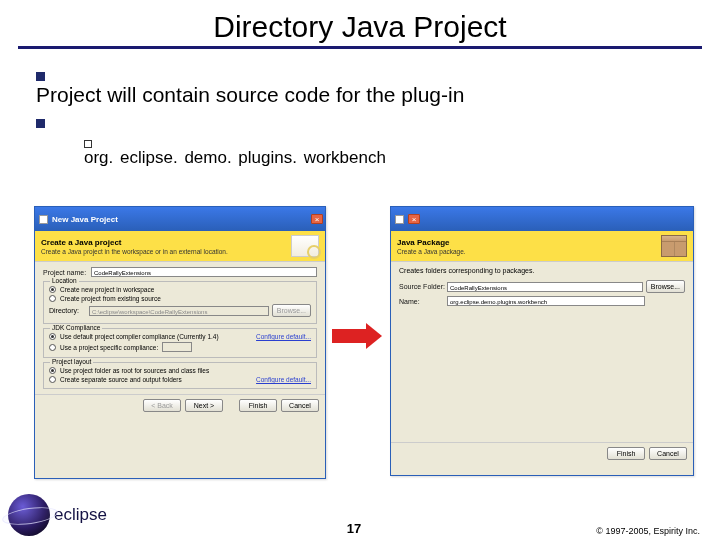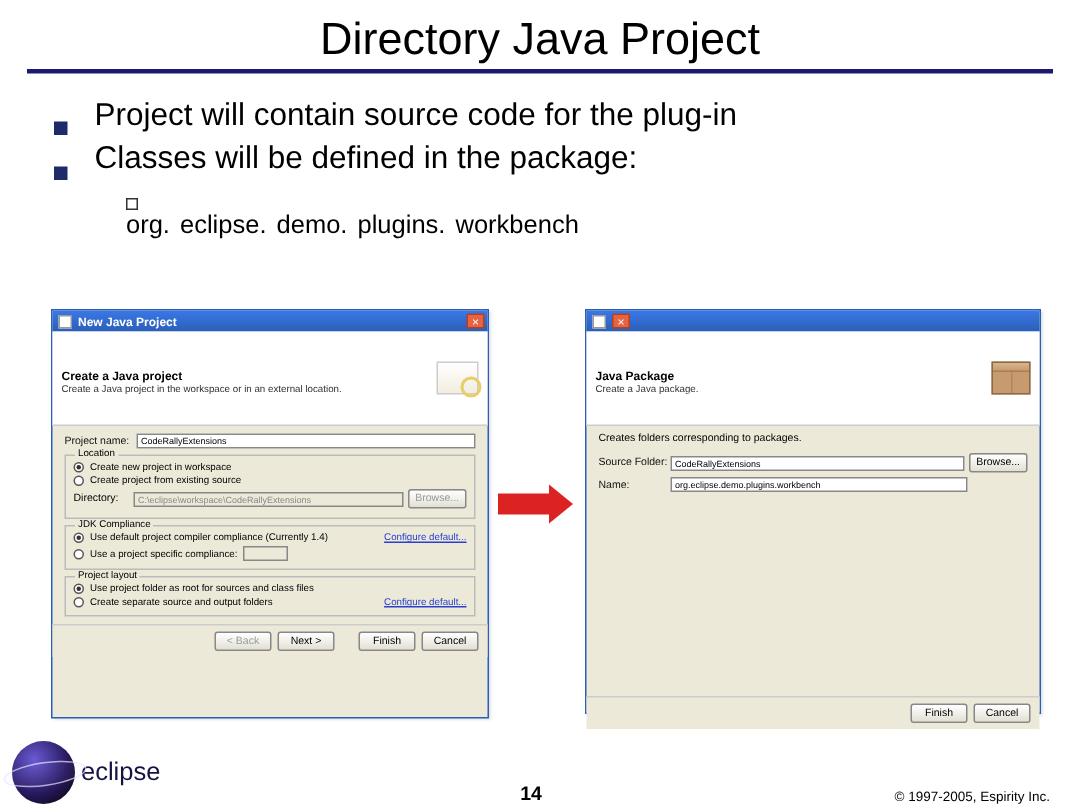--- a/index.html
+++ b/index.html
@@ -29,22 +29,23 @@
     text-align: center;
     color: #000;
     margin: 0 0 2px 0;
     font-weight: normal;
   }
   .bullets {
     margin: 14px 20px 0 36px;
   }
   .b1 {
     display: flex;
-    align-items: flex-end;
+    align-items: flex-start;
     margin-bottom: 2px;
+    flex-direction: column;
   }
   .sq {
     width: 9px;
     height: 9px;
     background: #1f2a6b;
     margin-top: 9px;
     margin-right: 18px;
     flex-shrink: 0;
   }
   .b1-text {
@@ -81,46 +82,46 @@
     font-family: Tahoma, sans-serif;
     font-size: 7px;
     color: #000;
     box-shadow: 1px 1px 2px rgba(0,0,0,0.15);
   }
   .titlebar {
     background: linear-gradient(#3b78e7, #2a5fb8);
     color: #fff;
     display: flex;
     align-items: center;
-    height: 14px;
+    height: 24px;
     padding: 0 2px 0 4px;
   }
   .tb-icon {
     width: 9px; height: 9px;
     background: #fff;
     margin-right: 4px;
     border: 1px solid #999;
   }
   .tb-text { flex: 1; font-size: 8px; font-weight: bold; }
   .tb-close {
     width: 12px; height: 10px;
     background: #e66443;
     color: #fff;
     font-size: 8px;
     line-height: 10px;
     text-align: center;
     border: 1px solid #b34020;
     border-radius: 1px;
   }
   .banner {
-    background: #ffffff;
+    background: #fde047;
     border-bottom: 1px solid #ccc;
-    padding: 20px 6px;
-    display: flex;
-    align-items: flex-end;
+    padding: 4px 6px;
+    display: flex;
+    align-items: center;
     justify-content: space-between;
   }
   .banner-left { }
   .banner-title { font-size: 8px; font-weight: bold; }
   .banner-sub { font-size: 6.5px; color: #333; margin-top: 1px; }
   .banner-icon {
     width: 24px; height: 24px;
     flex-shrink: 0;
   }
   .body-area { padding: 5px 8px; }
@@ -317,21 +318,20 @@
     <h1 class="title">Directory Java Project</h1>
   </div>
 
   <div class="bullets">
     <div class="b1">
       <div class="sq"></div>
       <div class="b1-text">Project will contain source code for the plug-in</div>
     </div>
     <div class="b1">
       <div class="sq"></div>
-      <div class="b1-text">Classes will be defined in the package:</div>
     </div>
     <div class="b2">
       <div class="sq2"></div>
       <div class="b2-text">org. eclipse. demo. plugins. workbench</div>
     </div>
   </div>
 
   <div class="dialog" id="dlg1">
     <div class="titlebar">
       <div class="tb-icon"></div>
@@ -440,17 +440,17 @@
       <div class="btn">Finish</div>
       <div class="btn">Cancel</div>
     </div>
   </div>
 
   <div class="footer">
     <div class="eclipse-logo">
       <div class="orb"></div>
       <div class="logo-text">eclipse</div>
     </div>
-    <div class="pagenum">14</div>
+    <div class="pagenum">17</div>
     <div class="copyright">© 1997-2005, Espirity Inc.</div>
   </div>
 
 </div>
 
 </body></html>

